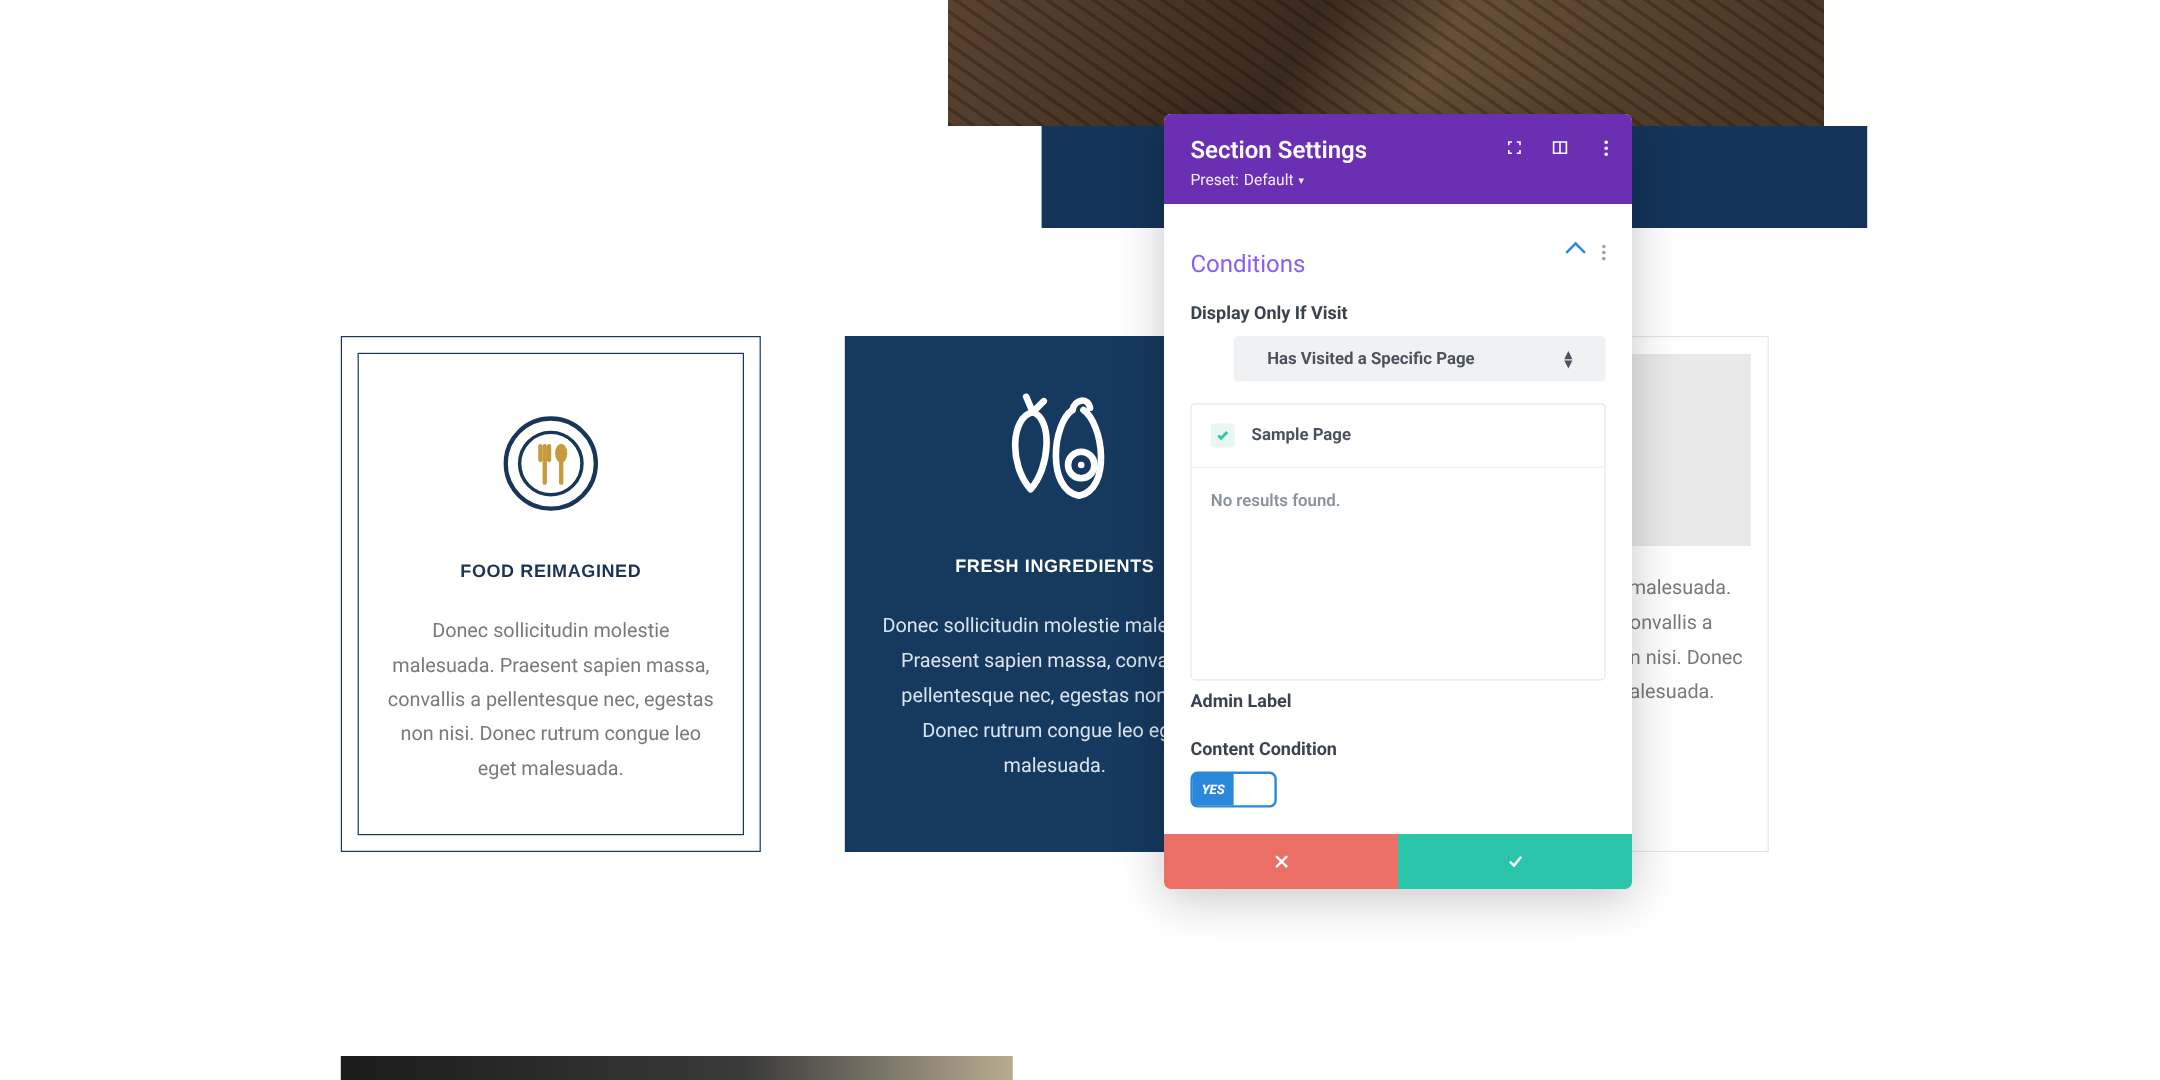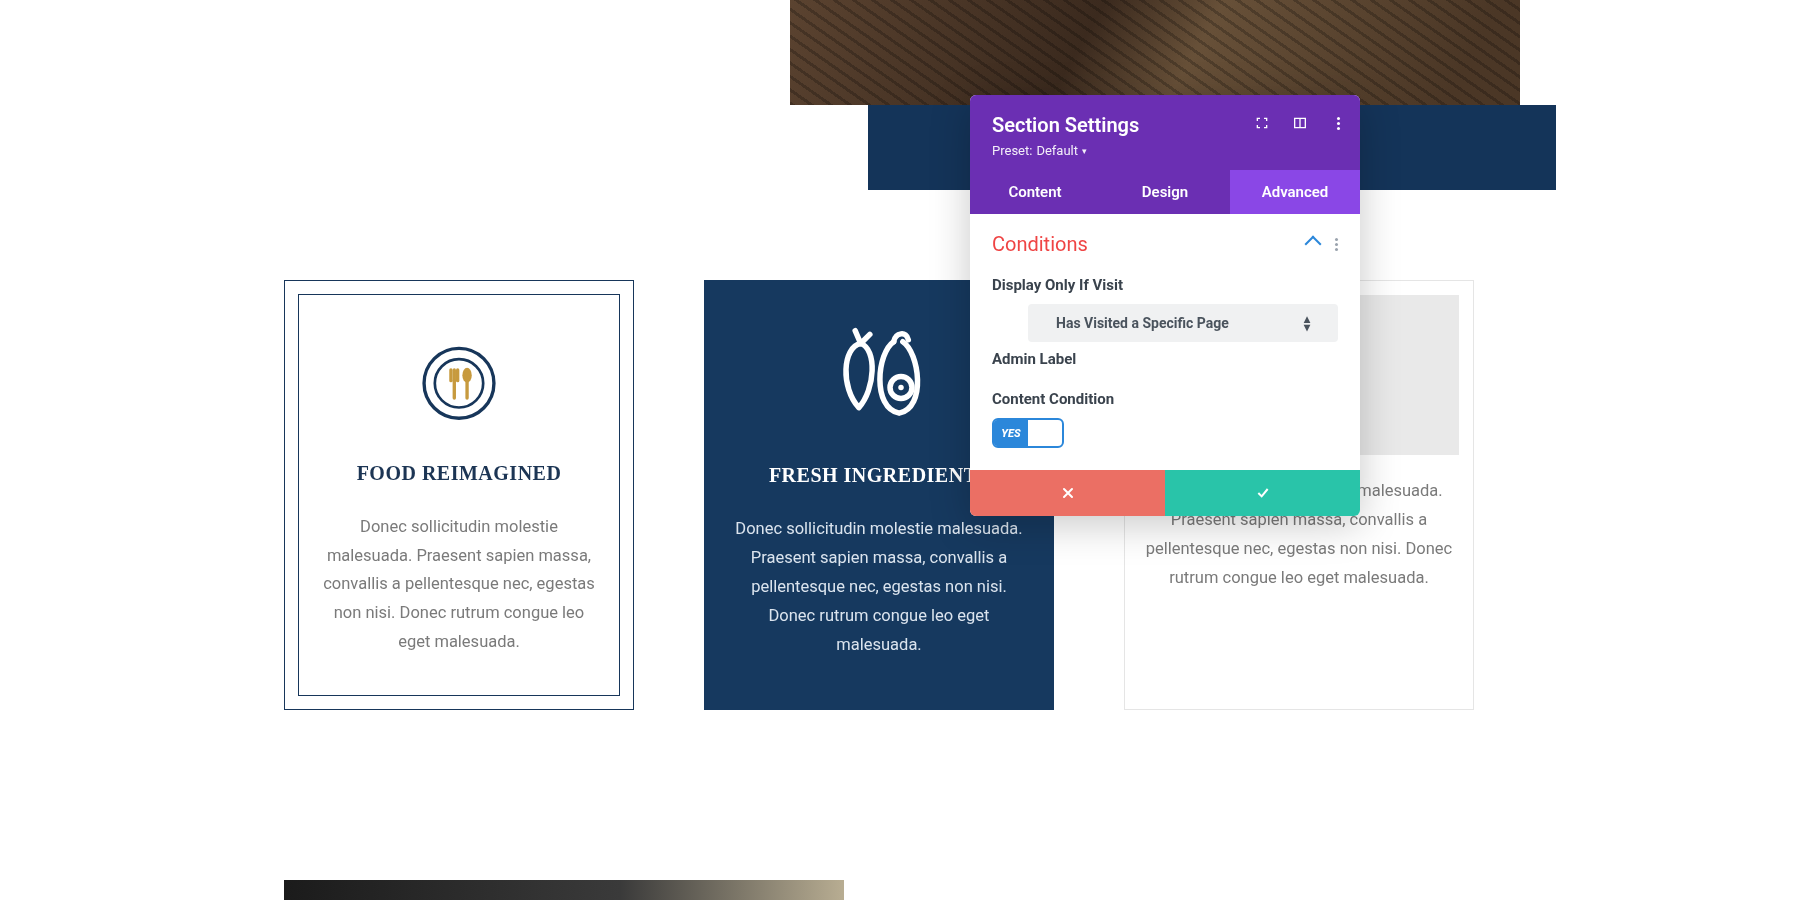--- a/index.html
+++ b/index.html
@@ -49,26 +49,26 @@
   .card-outer-white { border: 1px solid #17365a; padding: 13px; background:#fff; }
   .card-inner-white { border: 1px solid #17365a; width:100%; height:100%; padding: 48px 24px 38px; text-align:center; display:flex; flex-direction:column; align-items:center; }
   .card-blue { background:#16395f; color:#fff; padding:36px 28px; text-align:center; display:flex; flex-direction:column; align-items:center; position:absolute; left:420px; top:0; }
   .card-grey-outer { border:1px solid #e5e5e5; padding:14px; background:#fff; position:absolute; left:840px; top:0; }
   .card-grey-inner { background:#e9e9e9; width:100%; height:160px; }
 
   .plate-icon { width:120px; height:120px; margin-bottom:38px; }
   .veg-icon { width:110px; height:110px; margin-bottom:38px; stroke:#fff; fill:none; stroke-width:6; stroke-linecap:round; stroke-linejoin:round; }
 
   .card h3 {
-    font-size: 20px;
+    font-size: 15px;
     letter-spacing: .5px;
     font-weight: 700;
     color:#1c3554;
     margin-bottom: 28px;
-    font-family: Liberation Serif, serif;
+    font-family: Liberation Sans, sans-serif;
   }
   .card-blue h3 { color:#fff; }
   .card p {
     font-size: 16.5px;
     line-height: 1.75;
     color:#7a7a7a;
   }
   .card-blue p { color:#dbe4ee; }
   .card-grey p { color:#7a7a7a; font-size:16.5px; line-height:1.75; text-align:center; margin-top:22px; }
 
@@ -122,21 +122,21 @@
     cursor:pointer;
   }
   .tab.active { background:#8a47e6; }
 
   .section-head {
     display:flex;
     align-items:center;
     justify-content:space-between;
     padding:18px 22px 12px;
   }
-  .section-head .title { color:#ef4444; font-size:20px; }
+  .section-head .title { color:#8b5cf6; font-size:20px;margin-top:20px; }
   .section-head .right { display:flex; gap:16px; align-items:center; }
   .chev-up { width:12px; height:12px; border-left:2px solid #2b87da; border-top:2px solid #2b87da; transform:rotate(45deg); cursor:pointer; }
   .dots-grey span{ background:#9aa3ad; }
 
   .panel-body { padding:0 22px 22px; }
   .field-label { font-weight:700; color:#3a434d; font-size:15px; margin:8px 0 10px; }
   .select {
     background:#f0f1f2;
     border-radius:4px;
     padding:11px 28px;
@@ -266,25 +266,20 @@
           <path d="M3 4h18v16H3V4zm2 2v12h6V6H5zm8 0v12h6V6h-6z"></path>
         </svg>
       <div class="dots">
           <span></span>
           <span></span>
           <span></span>
         </div>
     </div>
   </div>
 
-  <div class="tabs">
-    <div class="tab">Content</div>
-    <div class="tab">Design</div>
-    <div class="tab active">Advanced</div>
-  </div>
 
   <div class="section-head">
     <div class="title">Conditions</div>
     <div class="right">
       <div class="chev-up"></div>
       <div class="dots dots-grey">
           <span></span>
           <span></span>
           <span></span>
         </div>
@@ -294,20 +289,31 @@
   <div class="panel-body">
     <div class="field-label">Display Only If Visit</div>
     <div class="select">
       <span>Has Visited a Specific Page</span>
       <span class="caret">
           <span>▴</span>
           <span>▾</span>
         </span>
     </div>
 
+    <div class="listbox">
+      <div class="list-item">
+        <span class="check">
+          <svg viewBox="0 0 16 16">
+              <path d="M3 8l3 3 7-7"></path>
+            </svg>
+        </span>
+        <span>Sample Page</span>
+      </div>
+      <div class="no-results">No results found.</div>
+    </div>
 
     <div class="field-label" style="">Admin Label</div>
 
     <div class="field-label" style="margin-top:22px;">Content Condition</div>
     <div class="toggle">
       <div class="pill">YES</div>
     </div>
   </div>
 
   <div class="modal-footer">

